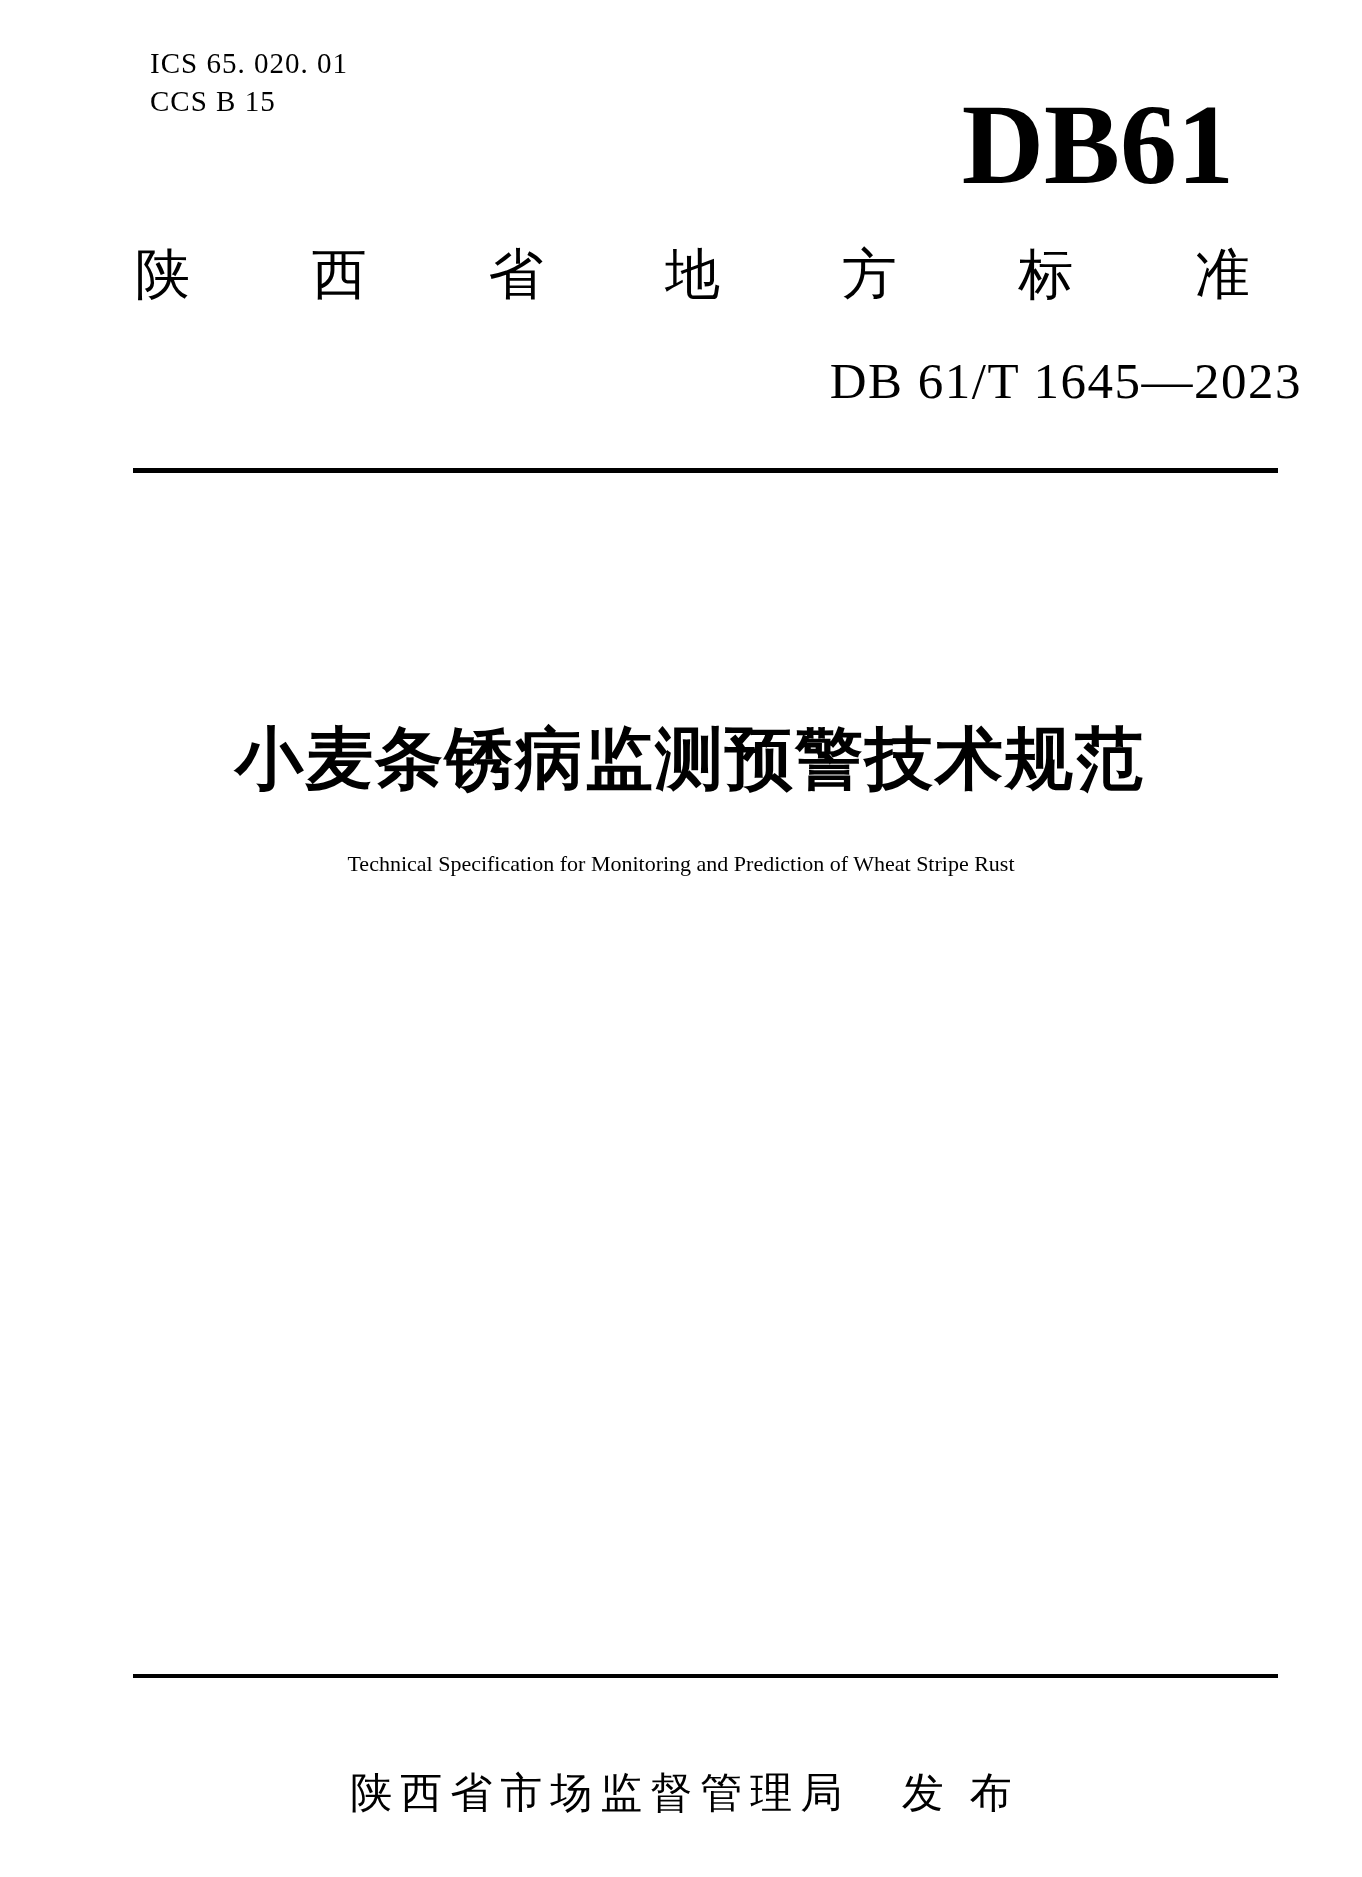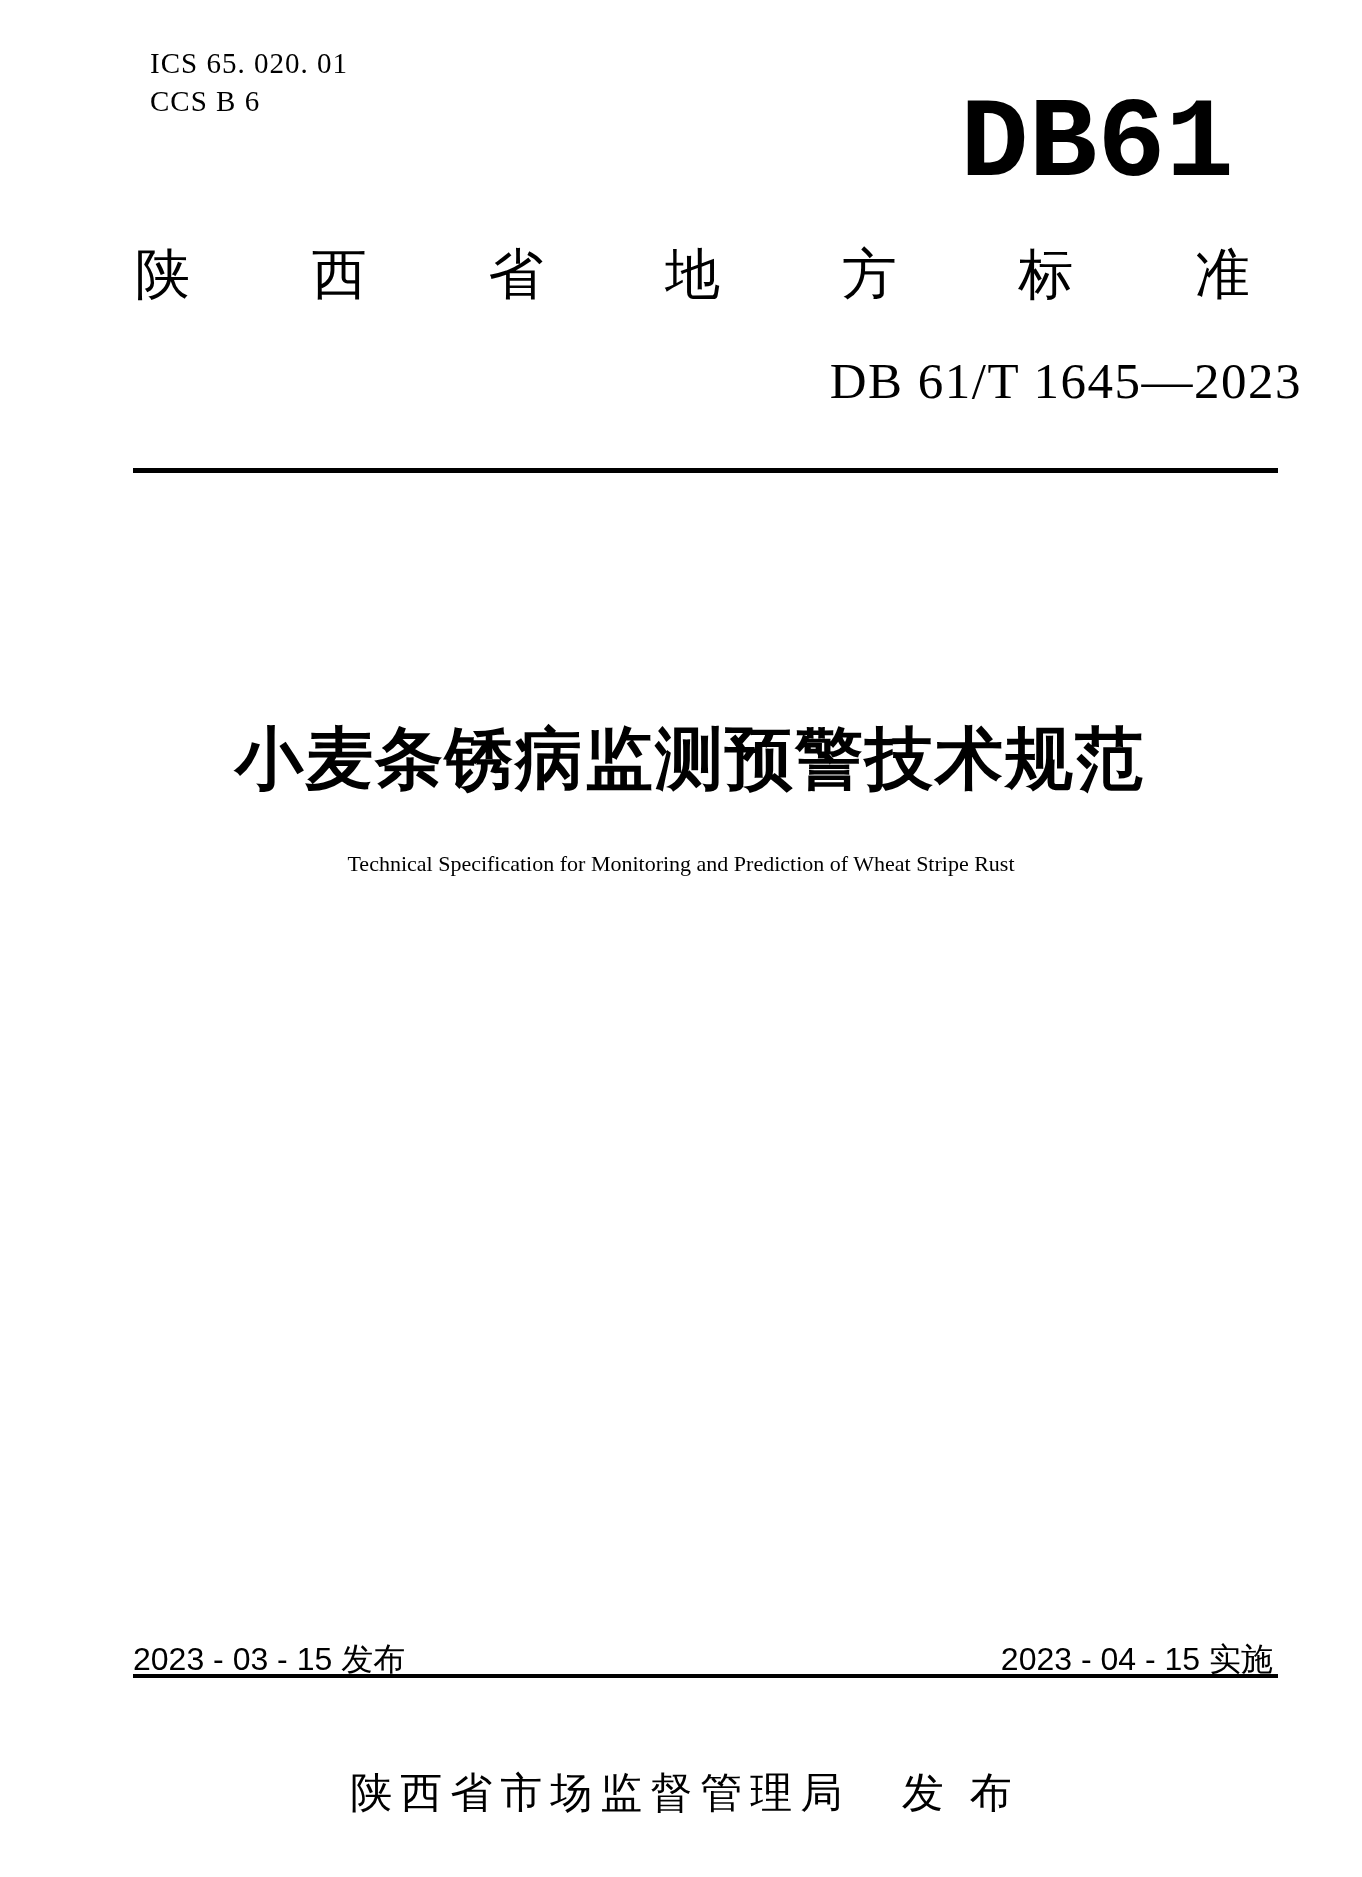--- a/index.html
+++ b/index.html
@@ -26,21 +26,21 @@
     line-height: 38px;
     letter-spacing: 1px;
     font-family: "Liberation Serif", serif;
   }
 
   
   .logo {
     position: absolute;
     top: 88px;
     right: 128px;
-    font-family: Liberation Mono, monospace;
+    font-family: Liberation Serif, serif;
     font-weight: 700;
     font-size: 114px;
     line-height: 1;
     letter-spacing: 0px;
   }
 
   
   .standard-type {
     position: absolute;
     left: 135px;
@@ -136,21 +136,21 @@
     font-family: Liberation Serif, serif;
   }
 </style>
 </head>
 <body>
 
 <div id="page">
 
   <div class="codes">
     <div>ICS 65. 020. 01</div>
-    <div>CCS B 6</div>
+    <div>CCS B 15</div>
   </div>
 
   <div class="logo">DB61</div>
 
   <div class="standard-type">
       <span>陕</span>
       <span>西</span>
       <span>省</span>
       <span>地</span>
       <span>方</span>
@@ -159,24 +159,20 @@
     </div>
 
   <div class="standard-number">DB 61/T 1645—2023</div>
 
   <div class="rule-top"></div>
 
   <div class="title-zh">小麦条锈病监测预警技术规范</div>
 
   <div class="title-en">Technical Specification for Monitoring and Prediction of Wheat Stripe Rust</div>
 
-  <div class="date-row">
-    <span>2023 - 03 - 15 发布</span>
-    <span>2023 - 04 - 15 实施</span>
-  </div>
 
   <div class="rule-bottom"></div>
 
   <div class="publisher-row">
     <span class="publisher-name">陕西省市场监督管理局</span>
     <span class="publisher-action">发布</span>
   </div>
 
 </div>
 

